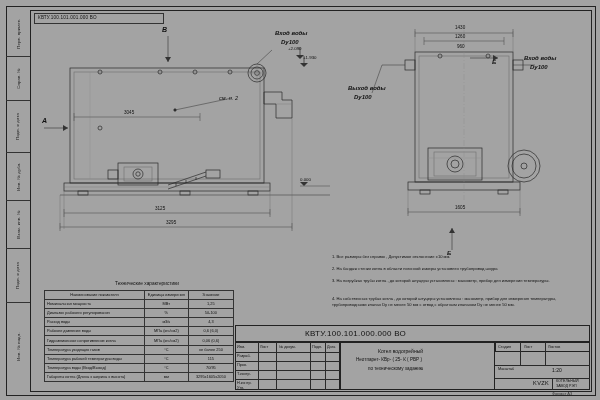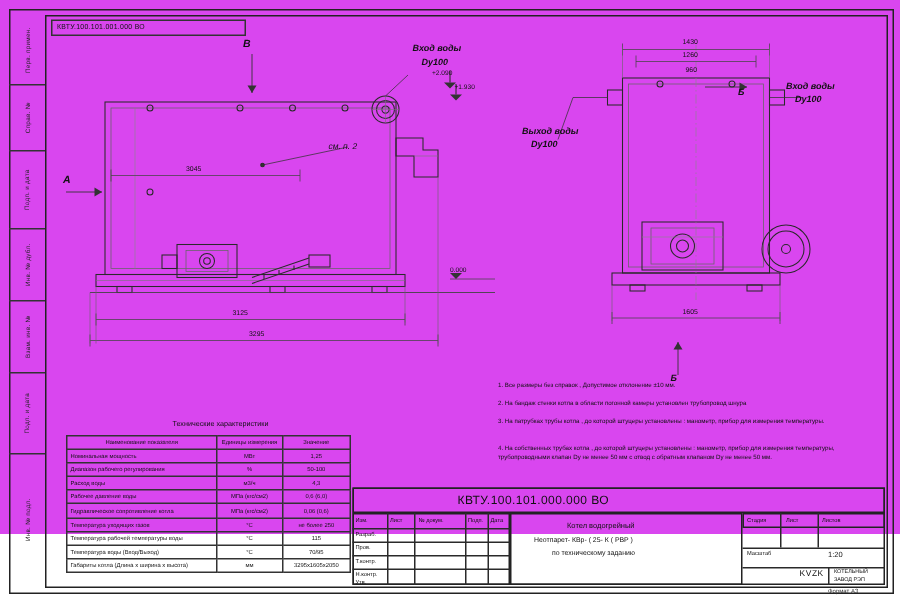--- a/index.html
+++ b/index.html
@@ -1,21 +1,21 @@
 <!DOCTYPE html>
 <html><head>
 <meta charset="utf-8">
 <style>
   html,body{margin:0;padding:0;background:#ffffff;}
   body{
     width:600px;height:400px;overflow:hidden;
     font-family:"Liberation Sans", sans-serif;
     color:#1a1a1a;
   }
-  #sheet{position:relative;width:600px;height:356px;background:#d946ef;}
+  #sheet{position:relative;width:600px;height:400px;background:#a3a3a3;}
 
   
   .frame-outer{position:absolute;left:6px;top:6px;width:588px;height:388px;border:1.2px solid #222;}
   .frame-inner{position:absolute;left:30px;top:10px;width:560px;height:380px;border:0.9px solid #222;}
 
   
   .lcell{position:absolute;left:6px;width:24px;border-bottom:0.7px solid #333;
          font-size:4.2px;color:#222;display:flex;align-items:center;justify-content:center;}
   .lcell span{transform:rotate(-90deg);white-space:nowrap;letter-spacing:.2px;}
 

